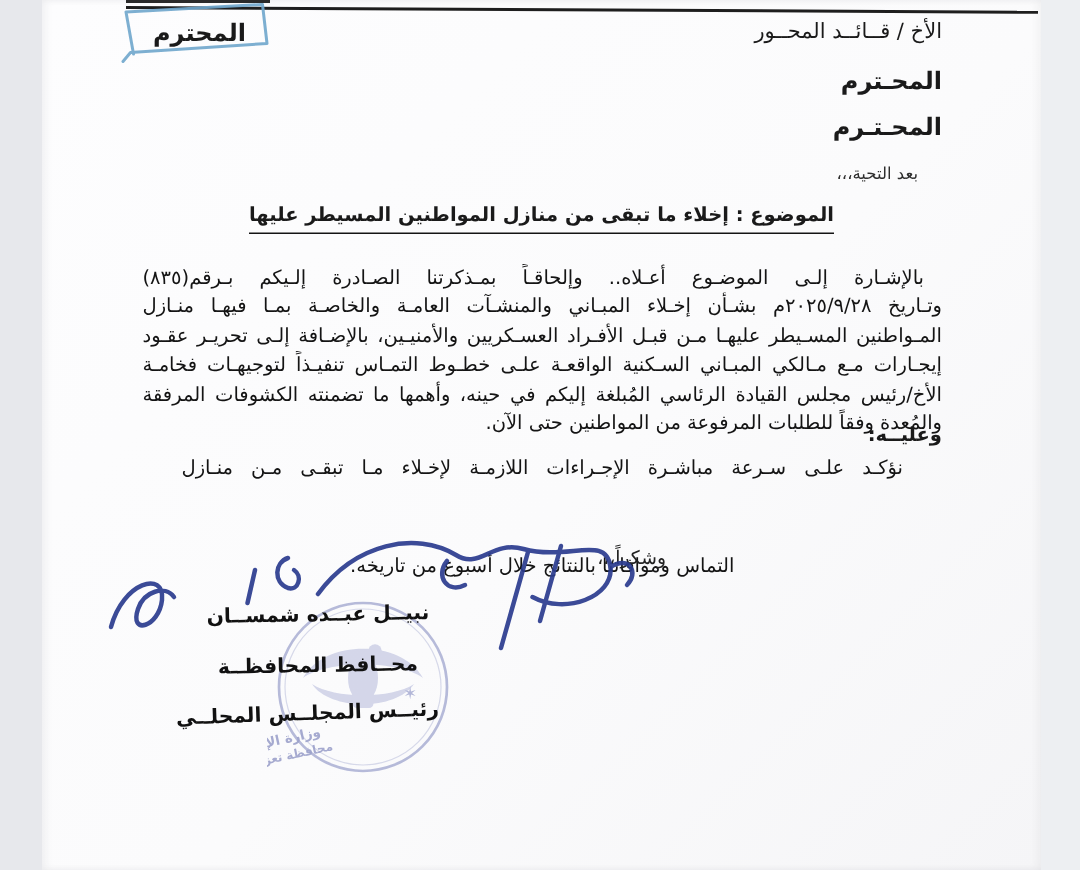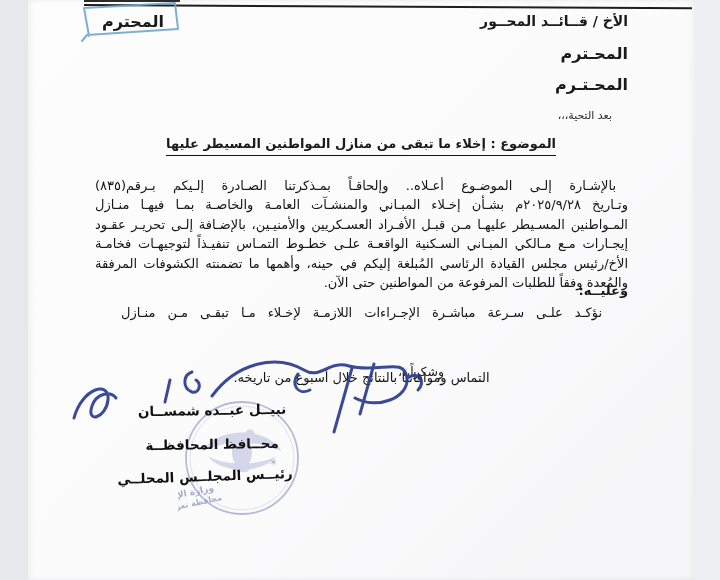--- a/index.html
+++ b/index.html
@@ -9,21 +9,21 @@
   .edge-left{position:absolute;left:0;top:0;width:28px;height:580px;background:#e7e8ec;}
   .edge-right{position:absolute;right:0;top:0;width:26px;height:580px;background:#edeff2;}
   .paper{position:absolute;left:28px;top:0;width:666px;height:580px;direction:rtl;color:#1a1a1a;
          background:linear-gradient(135deg,#fdfdfe 0%,#fbfbfc 55%,#f5f5f7 100%);
          box-shadow:inset 3px 0 5px rgba(40,40,60,.05), inset -3px 0 5px rgba(40,40,60,.04);}
   .rule-top{position:absolute;left:56px;right:2px;top:4px;height:2px;background:#1e1e1e;
             transform:rotate(0.3deg);transform-origin:left center;}
   .rule-top-small{position:absolute;left:56px;top:0;width:96px;height:2px;background:#2a2a2a;}
   .addr-row{position:absolute;left:74px;right:66px;height:26px;display:flex;direction:rtl;
             justify-content:space-between;align-items:center;}
-  .addr-title{font-weight:bold;font-size:14px;letter-spacing:0;}
+  .addr-title{font-weight:normal;font-size:14px;letter-spacing:0;}
   .addr-honor{font-weight:bold;font-size:16px;}
   .blue-box{position:absolute;left:52px;top:0;width:104px;height:44px;z-index:2;}
   .greeting{position:absolute;top:109px;right:82px;font-size:11px;color:#2d2d2d;}
   .subject{position:absolute;top:136px;left:0;right:0;text-align:center;font-size:13px;font-weight:bold;}
   .subject span{border-bottom:1.6px solid #141414;padding-bottom:4px;}
   .para{position:absolute;right:66px;left:67px;font-size:13px;color:#141414;}
   .p1{top:176px;}
   .p2{top:303px;}
   .ln{height:19.4px;line-height:19.4px;overflow:hidden;text-align:justify;text-align-last:justify;}
   .ln.indent{padding-right:12px;}

